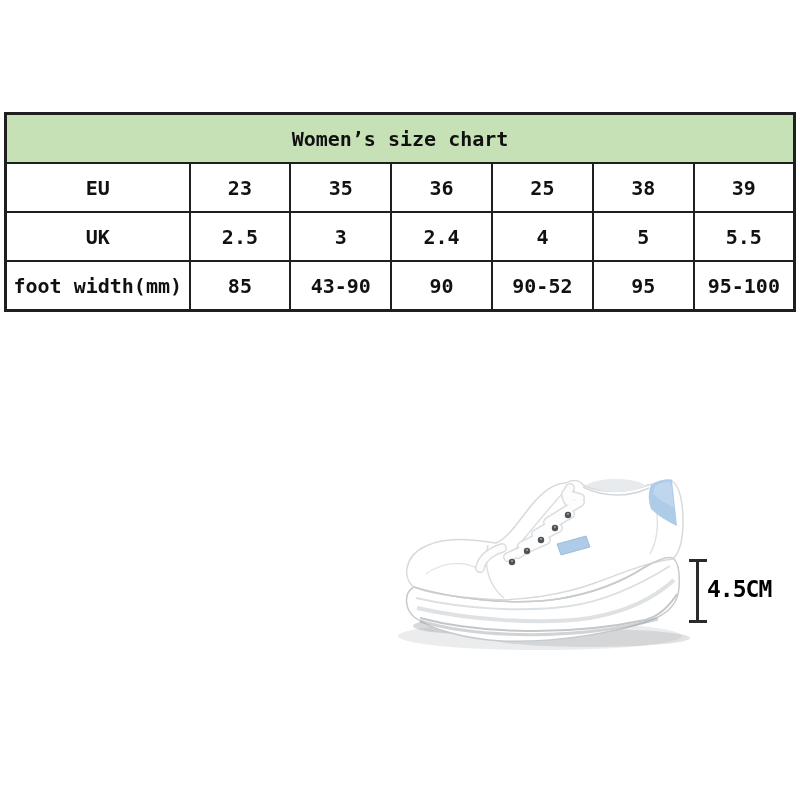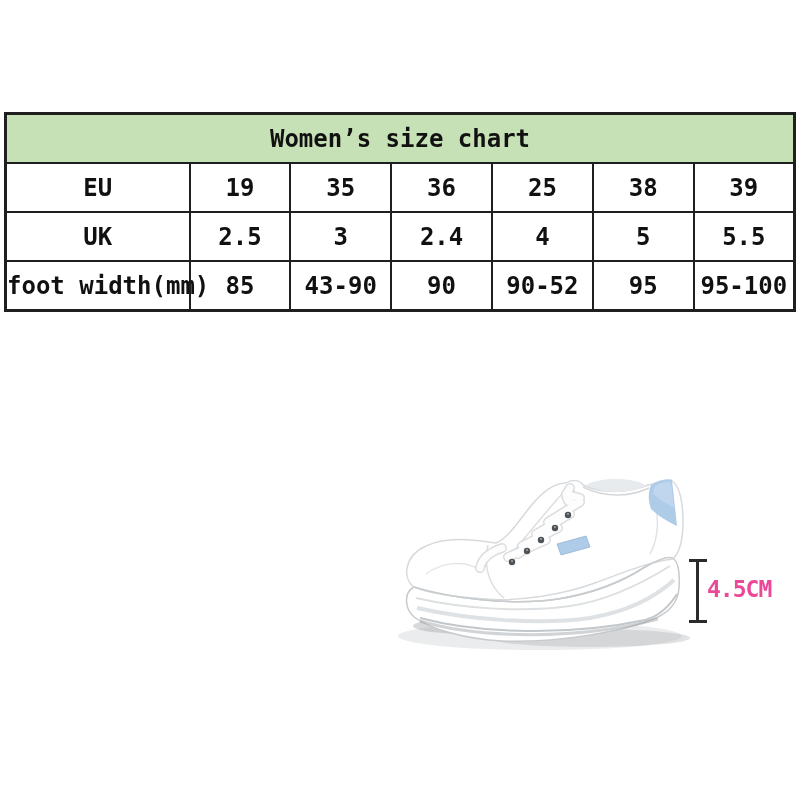--- a/index.html
+++ b/index.html
@@ -10,40 +10,40 @@
   
   table.size-chart{
     position:absolute;left:4px;top:112px;width:792px;
     border-collapse:collapse;table-layout:fixed;
     border:3px solid #1f1f1f;
   }
   table.size-chart td{
     border:2px solid #1f1f1f;
     text-align:center;vertical-align:middle;
     font-weight:bold;color:#111;
-    font-size:24px;height:47px;padding:0;white-space:nowrap;
+    font-size:20px;height:47px;padding:0;white-space:nowrap;
   }
   td.title-cell{
     background:#c7e1b6;
     font-size:22px;height:44px;letter-spacing:0px;
   }
   col.label-col{width:184px;}
   
   .shoe-svg{position:absolute;left:390px;top:450px;width:340px;height:220px;}
   
   .measure{
     position:absolute;left:689px;top:559px;width:18px;height:58px;
     border-top:3px solid #2b2b2b;border-bottom:3px solid #2b2b2b;
   }
   .measure .vline{
     position:absolute;left:7px;top:0;width:3px;height:100%;background:#2b2b2b;
   }
   .measure-label{
     position:absolute;left:707px;top:576px;
-    font-weight:bold;font-size:23px;letter-spacing:-1px;color:#ec4899;
+    font-weight:bold;font-size:23px;letter-spacing:-1px;color:#000000;
     font-family:"DejaVu Sans Mono","Liberation Mono",monospace;
   }
 </style>
 </head>
 <body>
 
 <div class="canvas">
 
   <table class="size-chart">
     <colgroup>
@@ -54,21 +54,21 @@
         <col>
         <col>
         <col>
       </colgroup>
     <tbody>
         <tr>
       <td colspan="7" class="title-cell">Women’s size chart</td>
     </tr>
     <tr>
       <td>EU</td>
-      <td>19</td>
+      <td>23</td>
       <td>35</td>
       <td>36</td>
       <td>25</td>
       <td>38</td>
       <td>39</td>
     </tr>
     <tr>
       <td>UK</td>
       <td>2.5</td>
       <td>3</td>

